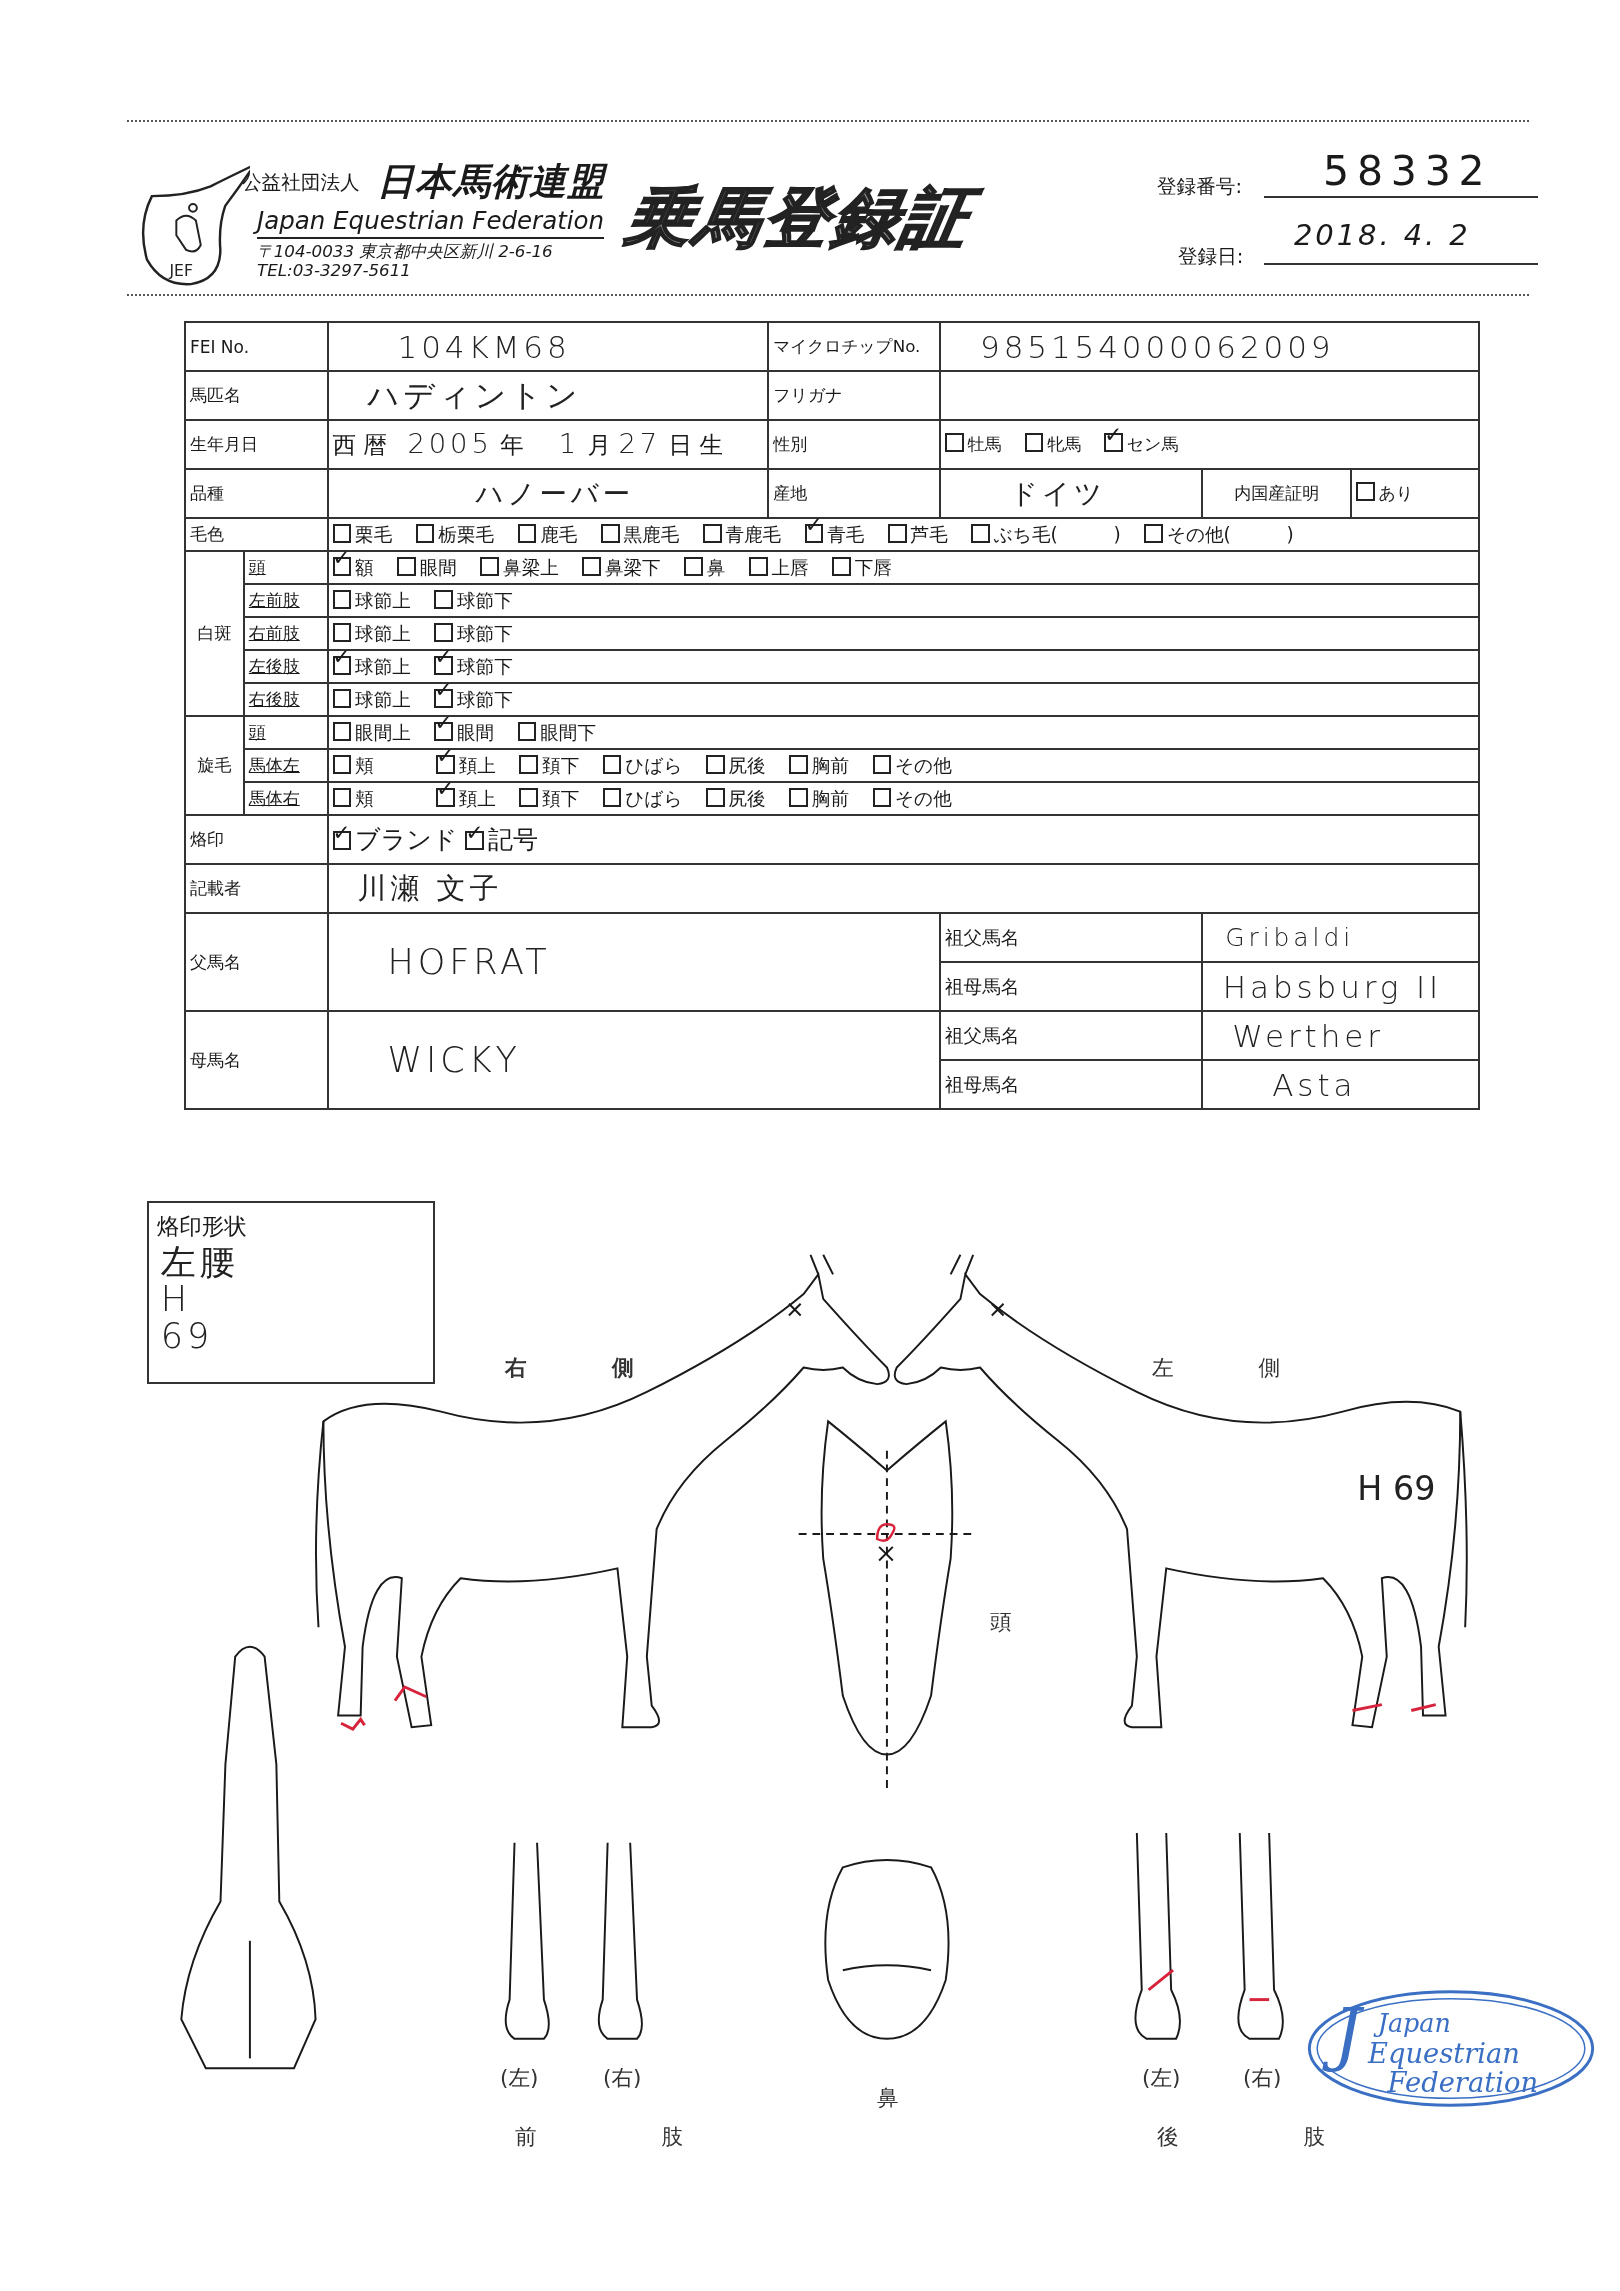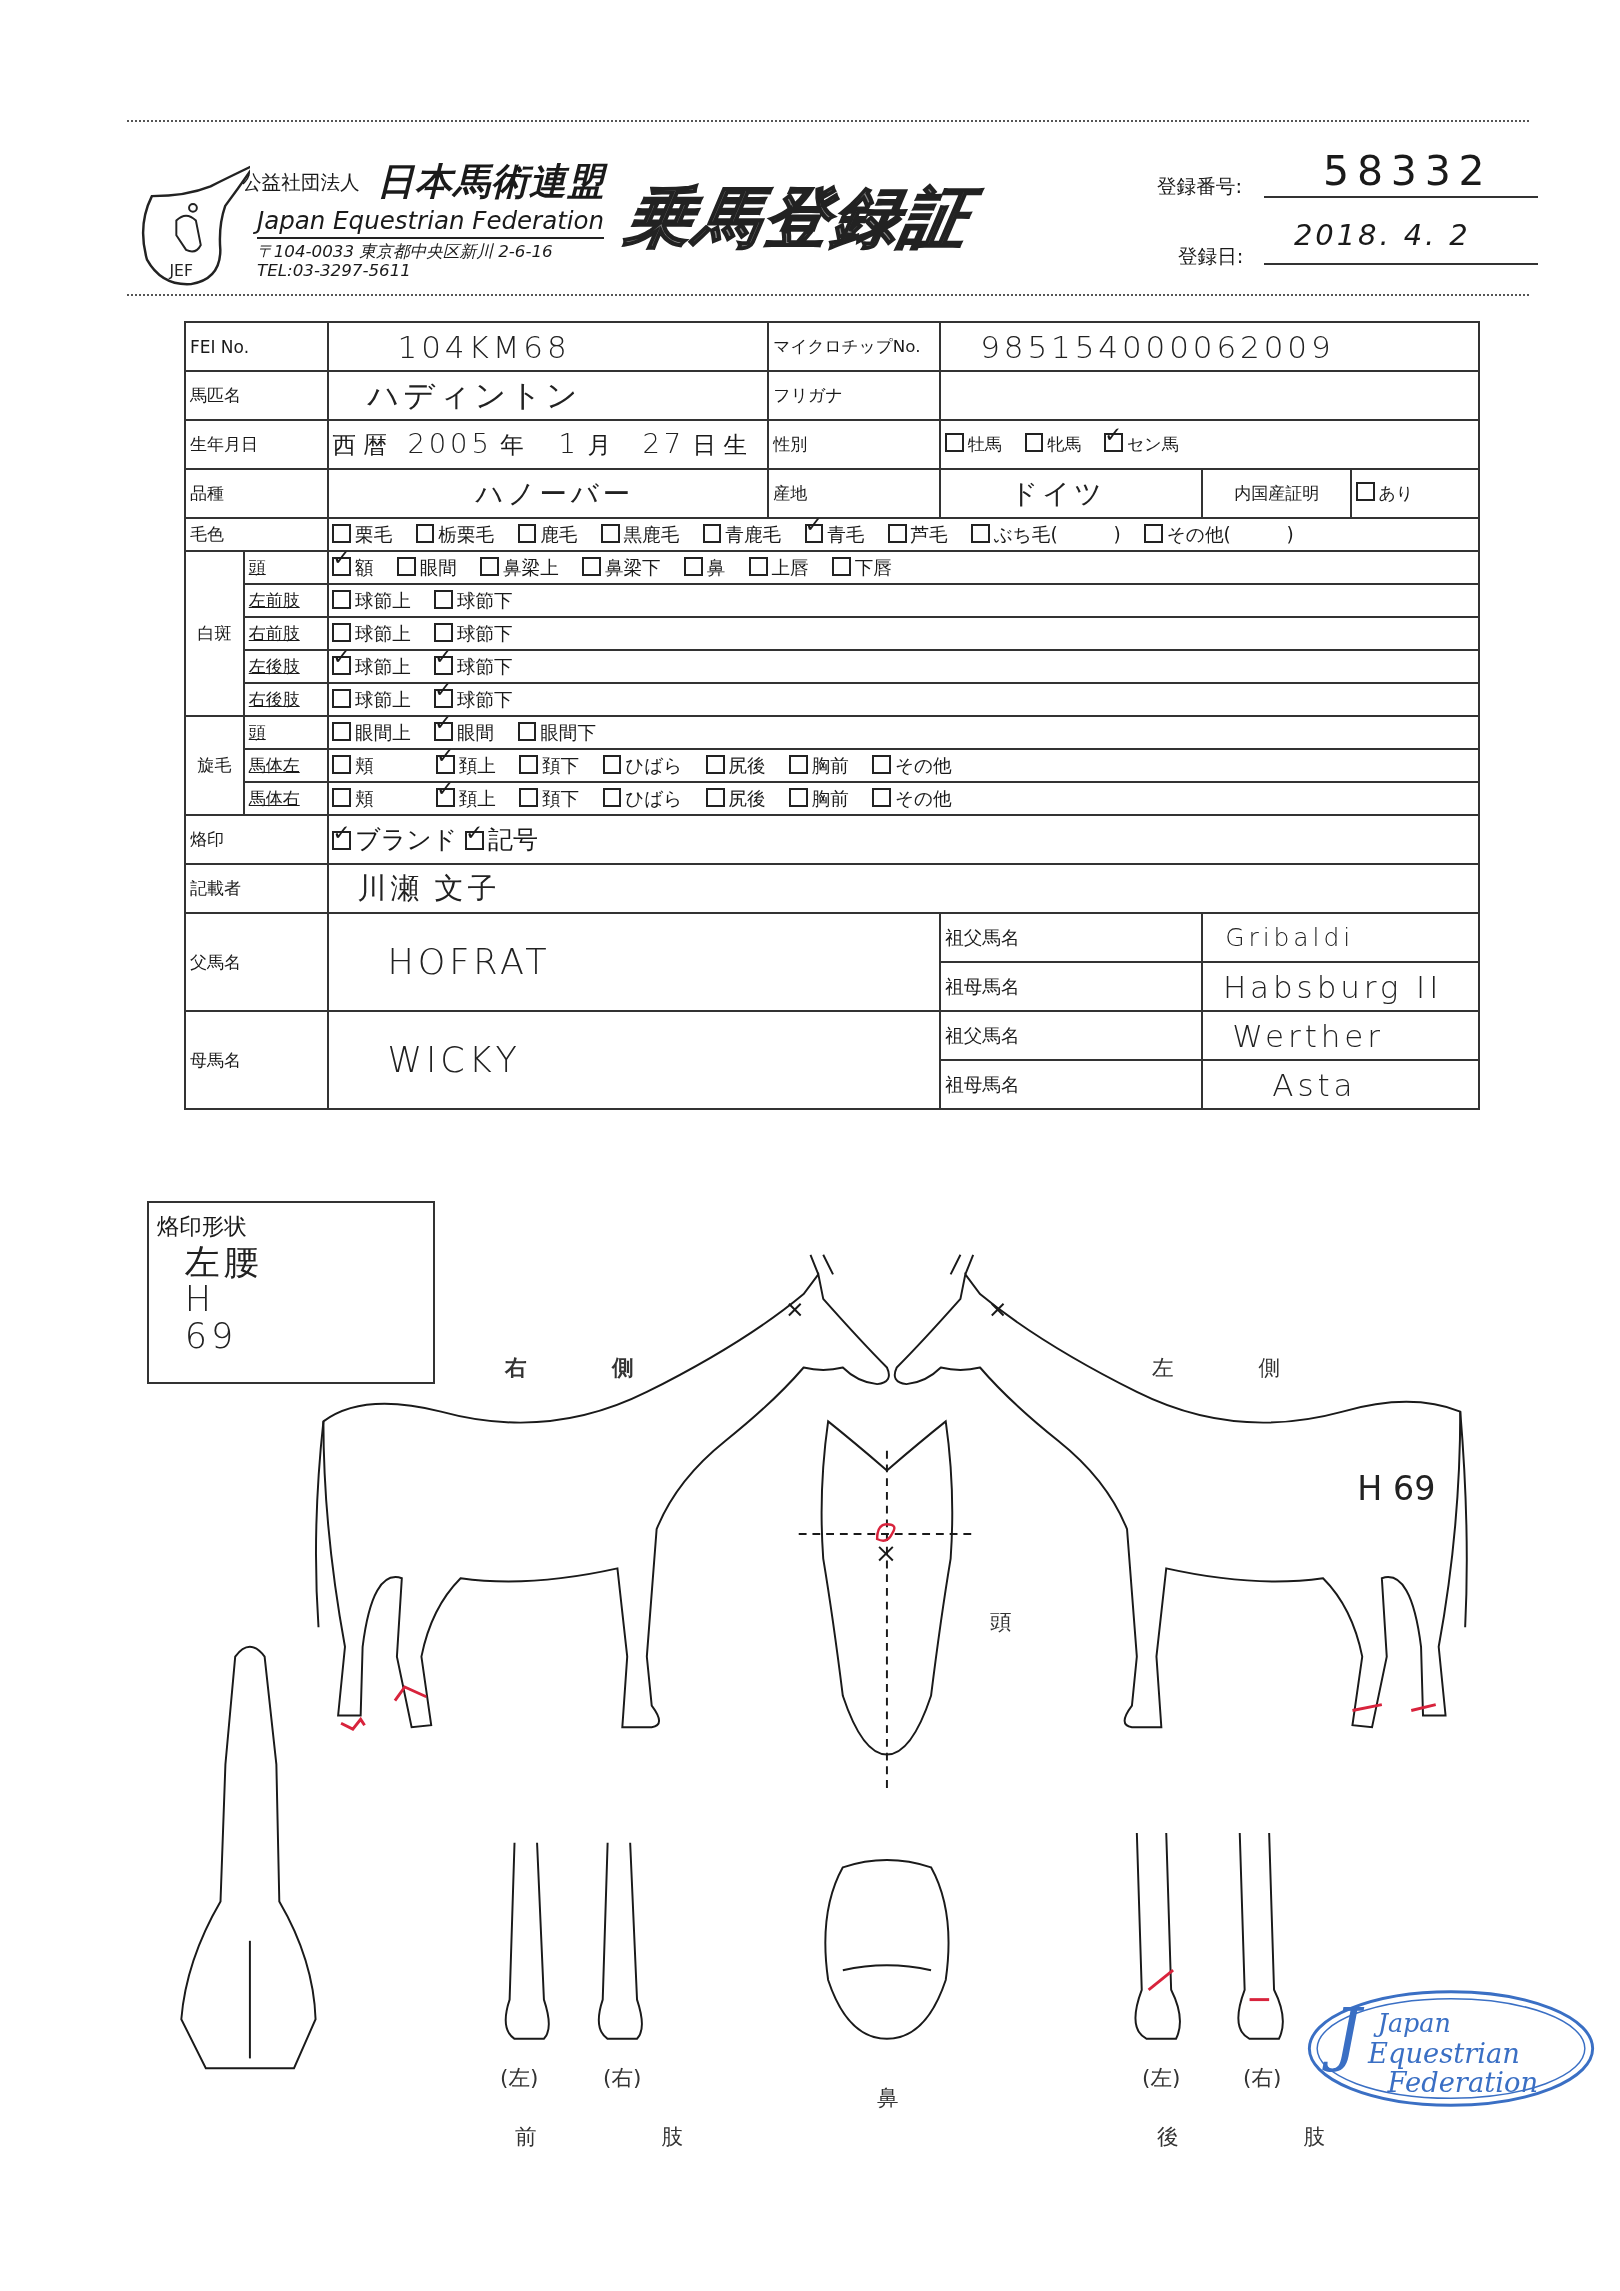--- a/index.html
+++ b/index.html
@@ -1,20 +1,20 @@
 <!DOCTYPE html>
 <html><head>
 <meta charset="utf-8">
 <style>
   html, body { margin:0; padding:0; background:#fff; }
   body { width:1620px; height:2292px; position:relative; overflow:hidden;
          font-family:"DejaVu Sans", sans-serif; color:#1a1a1a; }
   .stars { position:absolute; left:127px; width:1402px; height:9.8px;
            border-top:2.9px dotted #555; }
-  .hw { font-family:"DejaVu Sans", sans-serif; font-weight:300; color:#222; letter-spacing:3.9px;margin-left:24px; }
+  .hw { font-family:"DejaVu Sans", sans-serif; font-weight:300; color:#222; letter-spacing:3.9px; }
   
   .logo { position:absolute; left:132px; top:157px; width:118px; height:132px; }
   .org-kind { position:absolute; left:242px; top:169px; font-size:19.6px; }
   .org-jp { position:absolute; left:377px; top:157px; font-size:37px; font-style:italic; font-weight:bold; letter-spacing:1px; }
   .org-en { position:absolute; left:257px; top:206px; font-size:24.5px; font-style:italic; border-bottom:2px solid #222; padding-bottom:2px; }
   .org-addr { position:absolute; left:257px; top:242px; font-size:16.7px; font-style:italic; line-height:18.6px; }
   .doc-title { position:absolute; left:627px; top:174px; font-size:65px; font-style:italic; font-weight:bold;
                color:#444; letter-spacing:3.9px; -webkit-text-stroke:2px #222; color:#888; transform:skewX(-10deg); }
   .reg-label { position:absolute; font-size:19.6px; }
   .reg-line { position:absolute; border-bottom:2.9px solid #333; }
@@ -205,21 +205,21 @@
   </tr>
   <tr>
     <td colspan="2">烙印</td>
     <td colspan="5" style="font-size:25px;">
       <span><span class="cb on"></span><span>ブランド</span></span>
       <span><span class="cb on"></span><span>記号</span></span>
     </td>
   </tr>
   <tr>
     <td colspan="2">記載者</td>
-    <td colspan="5" class="hw" style="font-size:29px;padding-left:29px;font-family:Liberation Serif, serif;">川瀬 文子</td>
+    <td colspan="5" class="hw" style="font-size:29px;padding-left:29px;">川瀬 文子</td>
   </tr>
   <tr>
     <td colspan="2" rowspan="2">父馬名</td>
     <td colspan="2" rowspan="2" class="hw" style="font-size:35px;padding-left:59px;">HOFRAT</td>
     <td style="font-size:18.6px;">祖父馬名</td>
     <td colspan="2" class="hw" style="font-size:25px;padding-left:22px;">Gribaldi</td>
   </tr>
   <tr>
     <td style="font-size:18.6px;">祖母馬名</td>
     <td colspan="2" class="hw" style="font-size:31px;padding-left:19.6px;">Habsburg II</td>

